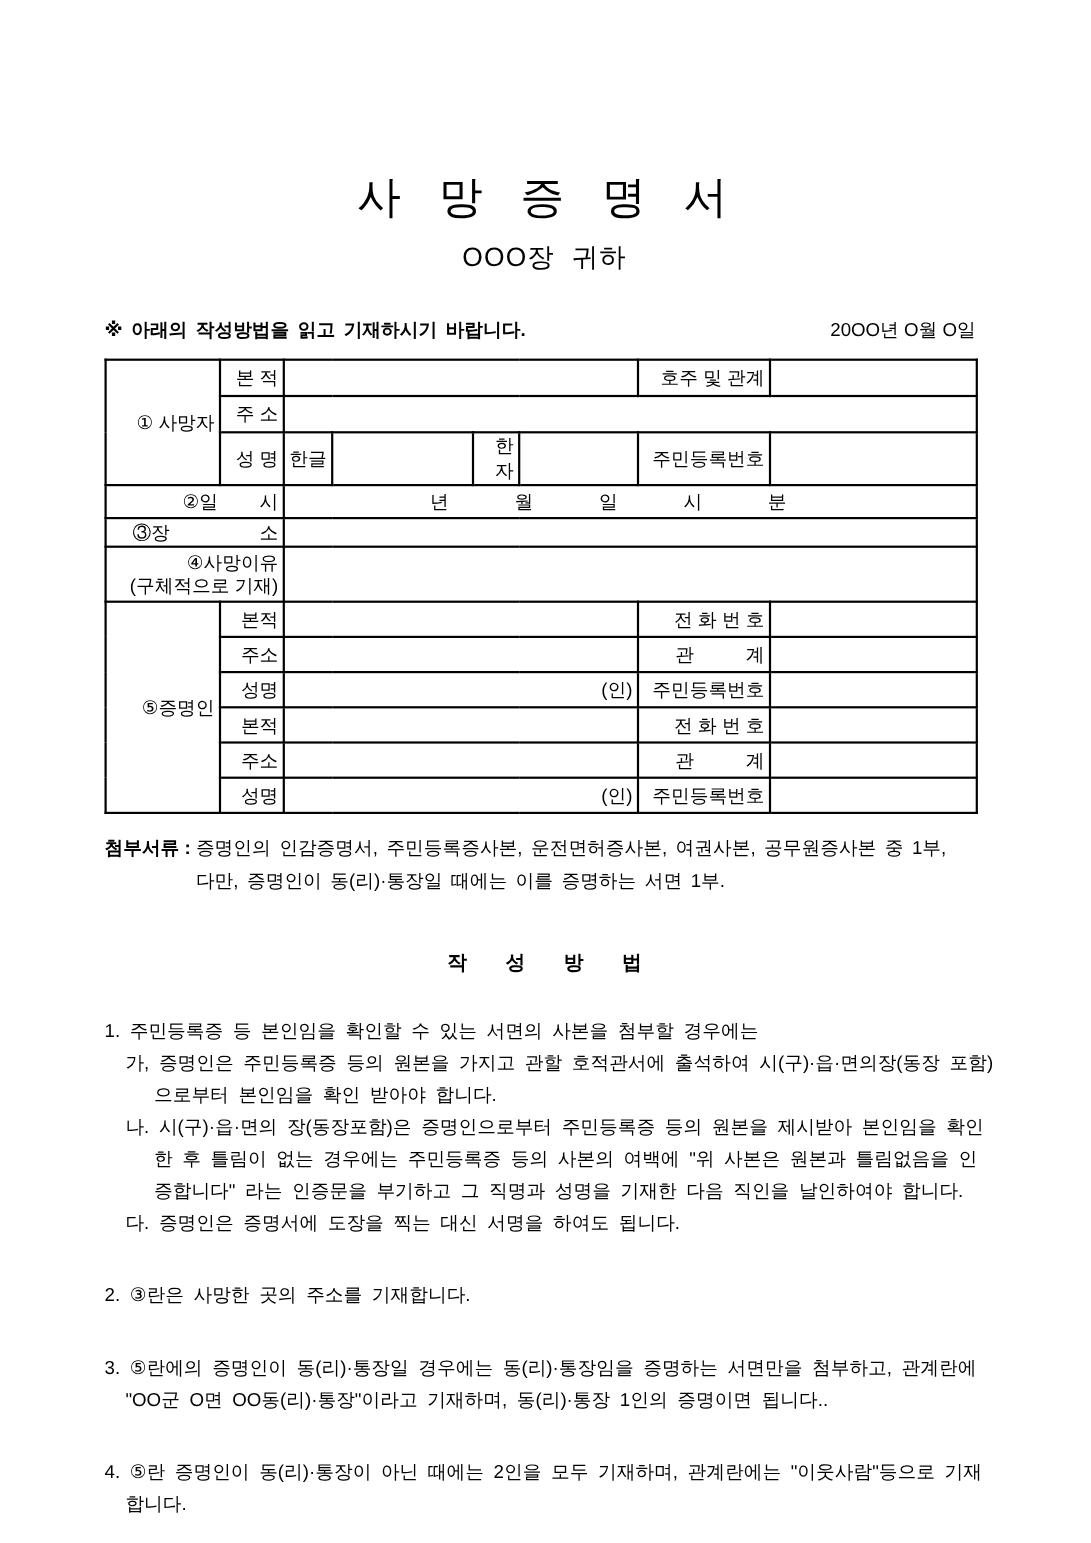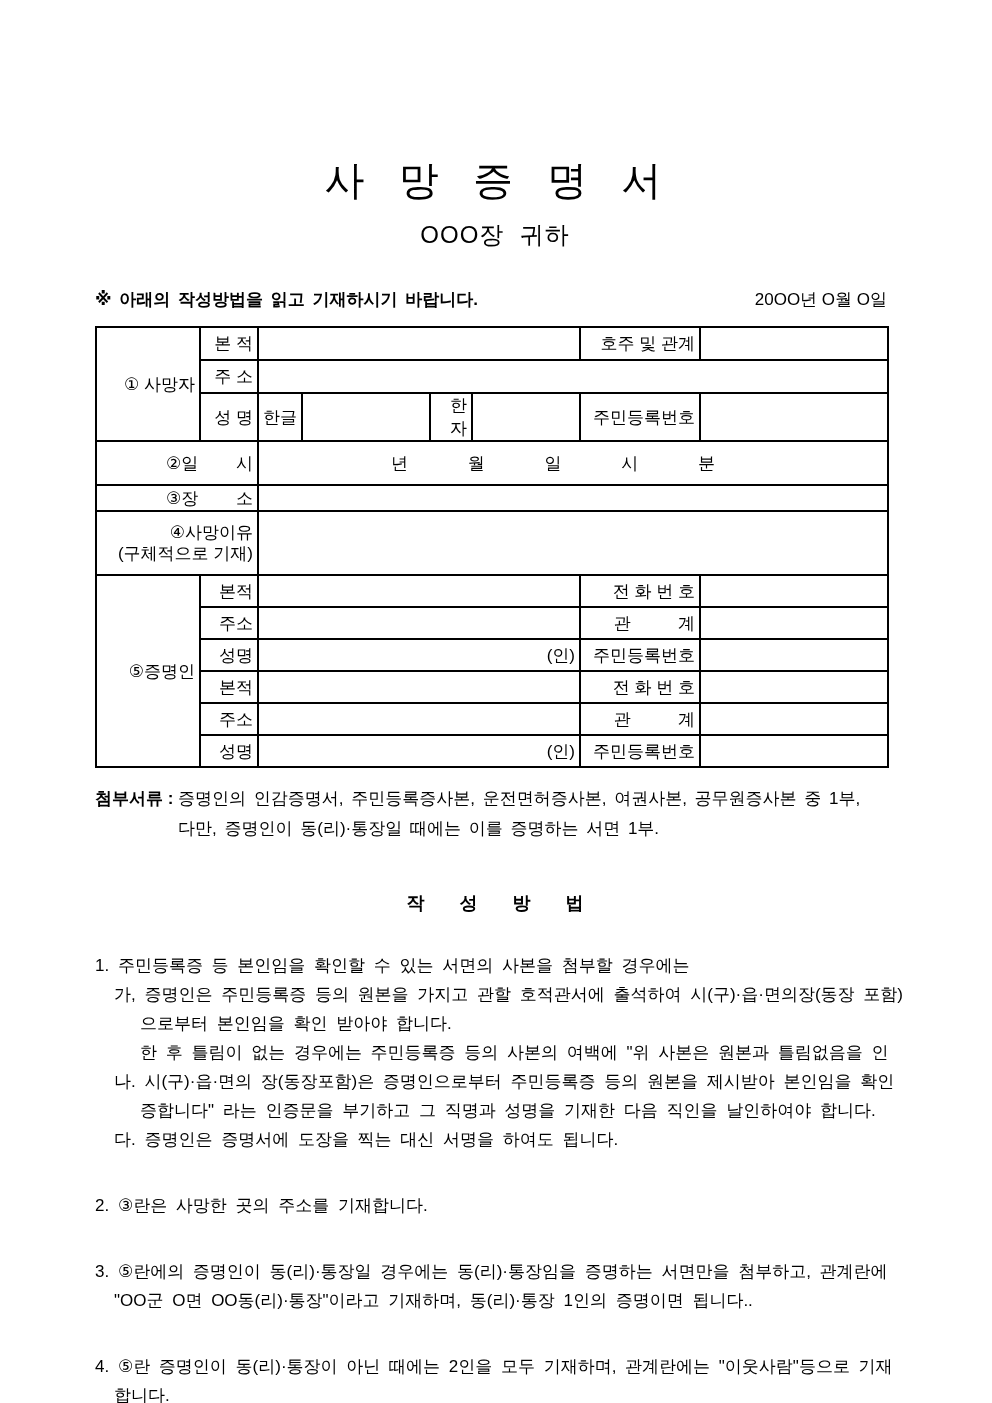--- a/index.html
+++ b/index.html
@@ -57,23 +57,23 @@
     border:2px solid #000;
     font-size:17px;
     text-align:right;
     vertical-align:middle;
     padding:0 4px;
     overflow:hidden;
   }
   td.val { text-align:left; }
   td.seal-cell { text-align:right; padding-right:8px; }
   tr.r33 td { height:33px; }
-  tr.r30 td { height:44px; }
-  tr.r31 td { height:26px; }
-  tr.r50 td { height:64px;margin-left:40px; }
+  tr.r30 td { height:30px; }
+  tr.r31 td { height:26px;font-family:Liberation Mono, monospace; }
+  tr.r50 td { height:50px;margin-left:40px; }
   tr.r32 td { height:32px; }
   .cause-label { line-height:21px; font-size:17px; }
   .dt-units {
     display:flex;
     justify-content:space-between;
     padding:0 168px 0 128px;
   }
 
   .attachments {
     margin-top:16px;
@@ -227,22 +227,22 @@
       <span class="line" style="display:block;">다만, 증명인이 동(리)·통장일 때에는 이를 증명하는 서면 1부.</span>
     </span>
   </div>
 
   <div class="method-heading">작       성       방       법</div>
 
   <div class="instructions">
     <div class="line indent-0">1. 주민등록증 등 본인임을 확인할 수 있는 서면의 사본을 첨부할 경우에는</div>
     <div class="line indent-1">가, 증명인은 주민등록증 등의 원본을 가지고 관할 호적관서에 출석하여 시(구)·읍·면의장(동장 포함)</div>
     <div class="line indent-2">으로부터 본인임을 확인 받아야 합니다.</div>
+    <div class="line indent-1">나. 시(구)·읍·면의 장(동장포함)은 증명인으로부터 주민등록증 등의 원본을 제시받아 본인임을 확인</div>
     <div class="line indent-2">한 후 틀림이 없는 경우에는 주민등록증 등의 사본의 여백에 "위 사본은 원본과 틀림없음을 인</div>
-    <div class="line indent-1">나. 시(구)·읍·면의 장(동장포함)은 증명인으로부터 주민등록증 등의 원본을 제시받아 본인임을 확인</div>
     <div class="line indent-2">증합니다" 라는 인증문을 부기하고 그 직명과 성명을 기재한 다음 직인을 날인하여야 합니다.</div>
     <div class="line indent-1">다. 증명인은 증명서에 도장을 찍는 대신 서명을 하여도 됩니다.</div>
     <div class="line indent-0">2. ③란은 사망한 곳의 주소를 기재합니다.</div>
     <div class="line indent-0">3. ⑤란에의 증명인이 동(리)·통장일 경우에는 동(리)·통장임을 증명하는 서면만을 첨부하고, 관계란에</div>
     <div class="line indent-1">"OO군 O면 OO동(리)·통장"이라고 기재하며, 동(리)·통장 1인의 증명이면 됩니다..</div>
     <div class="line indent-0">4. ⑤란 증명인이 동(리)·통장이 아닌 때에는 2인을 모두 기재하며, 관계란에는 "이웃사람"등으로 기재</div>
     <div class="line indent-1">합니다.</div>
   </div>
 
 </div>

